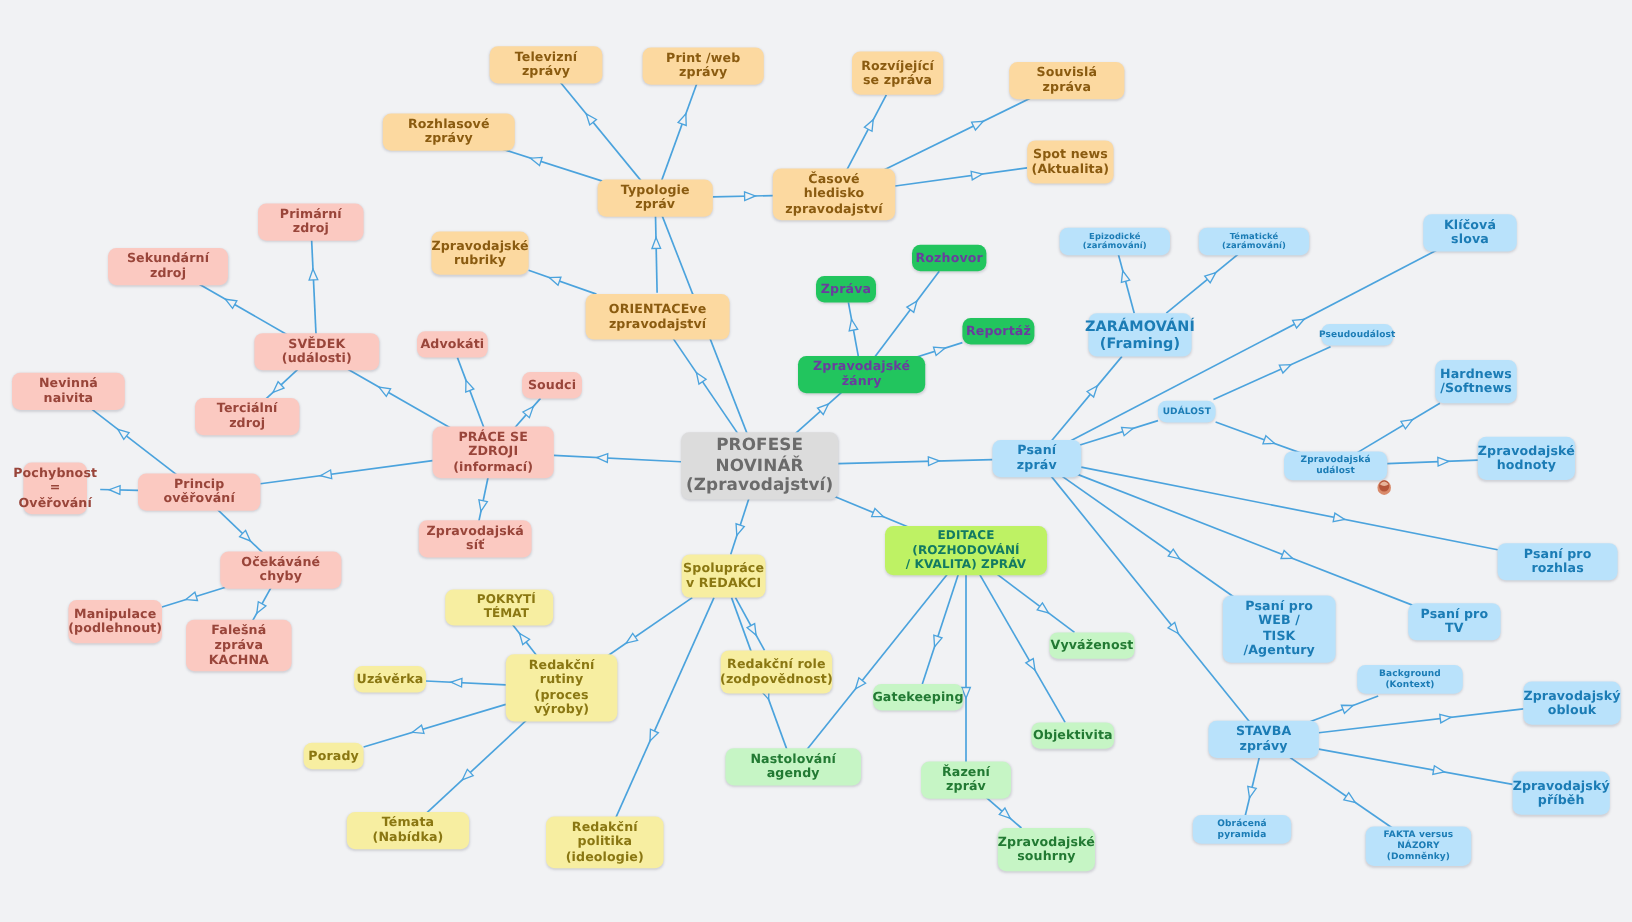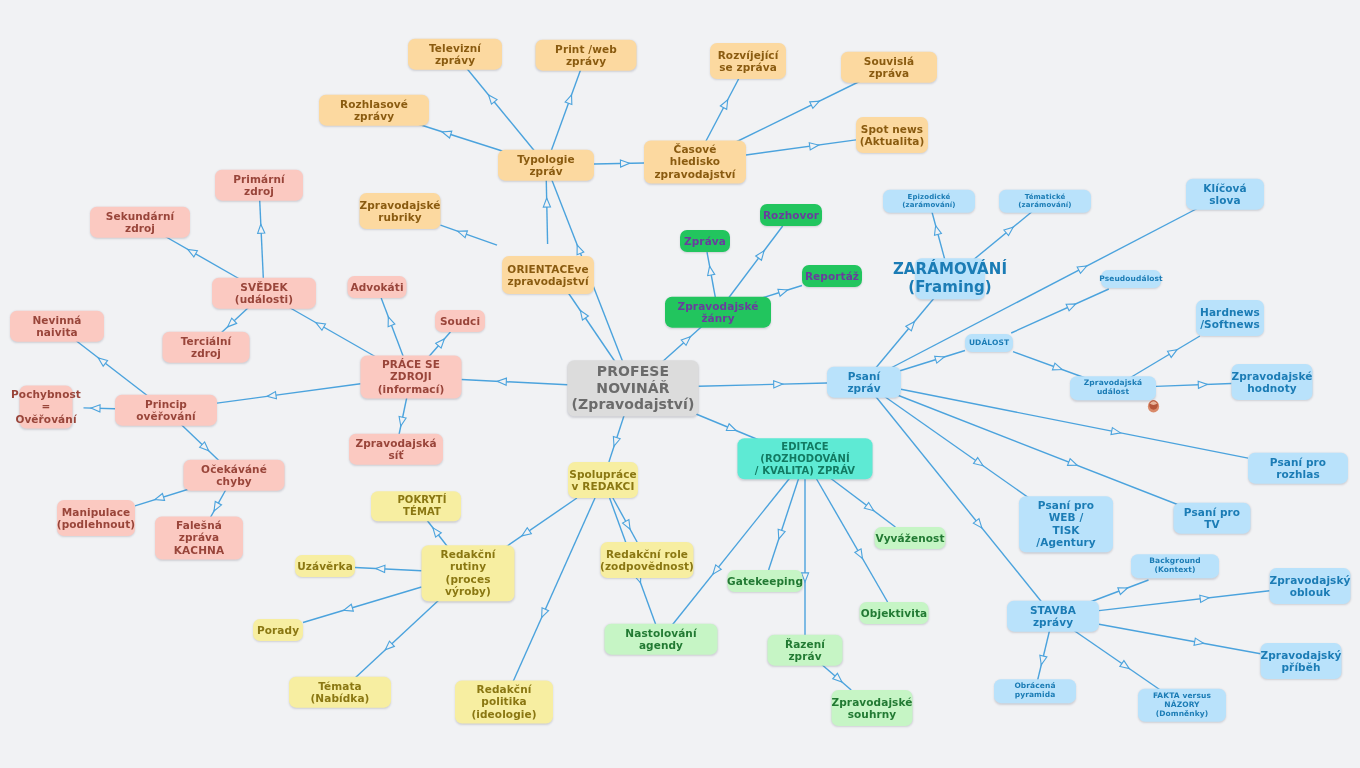--- a/index.html
+++ b/index.html
@@ -41,21 +41,21 @@
     transform: translate(-50%, -50%);
     letter-spacing: 0.1px;
   }
   
   .c-orange { background: #fcd9a0; color: #8a5b10; }
   .c-pink   { background: #fbc9c1; color: #99453a; }
   .c-yellow { background: #f7eea1; color: #8a7712; }
   .c-purple { background: #22c55e; color: #6a3d9e; }
   .c-blue   { background: #b9e2fb; color: #1b7cb5; }
   .c-green  { background: #c6f5c5; color: #227a33; }
-  .c-mint   { background: #5eead4; color: #127a62; }
+  .c-mint   { background: #bef264; color: #127a62; }
   .c-gray   { background: #dcdcdc; color: #6b6b6b; }
 
   .cursor-icon {
     position: absolute;
     width: 15px;
     height: 17px;
     pointer-events: none;
   }
 </style>
 </head>
@@ -327,21 +327,21 @@
       <div class="node c-orange" style="left: 455px; top: 54px; width: 94px; min-height: 22px; font-size: 10.5px;"><span>Televizní zprávy</span></div>
       <div class="node c-orange" style="left: 586px; top: 55px; width: 101px; min-height: 22px; font-size: 10.5px;"><span>Print /web zprávy</span></div>
       <div class="node c-orange" style="left: 374px; top: 110px; width: 110px; min-height: 22px; font-size: 10.5px;"><span>Rozhlasové zprávy</span></div>
       <div class="node c-orange" style="left: 695px; top: 162px; width: 102px; min-height: 36px; font-size: 10.5px;"><span>Časové hledisko
 zpravodajství</span></div>
       <div class="node c-orange" style="left: 748px; top: 61px; width: 76px; min-height: 36px; font-size: 10.5px;"><span>Rozvíjející
 se zpráva</span></div>
       <div class="node c-orange" style="left: 889px; top: 67px; width: 96px; min-height: 22px; font-size: 10.5px;"><span>Souvislá zpráva</span></div>
       <div class="node c-orange" style="left: 892px; top: 135px; width: 72px; min-height: 36px; font-size: 10.5px;"><span>Spot news
 (Aktualita)</span></div>
-      <div class="node c-orange" style="left: 548px; top: 275px; width: 92px; min-height: 38px; font-size: 10.5px;"><span>ORIENTACEve
+      <div class="node c-orange" style="left: 548px; top: 264px; width: 120px; min-height: 38px; font-size: 10.5px;"><span>ORIENTACEve
 zpravodajství</span></div>
       <div class="node c-orange" style="left: 400px; top: 211px; width: 81px; min-height: 36px; font-size: 10.5px;"><span>Zpravodajské
 rubriky</span></div>
       <div class="node c-pink" style="left: 411px; top: 377px; width: 101px; min-height: 36px; font-size: 10.5px;"><span>PRÁCE SE ZDROJI
 (informací)</span></div>
       <div class="node c-pink" style="left: 264px; top: 293px; width: 104px; min-height: 22px; font-size: 10.5px;"><span>SVĚDEK (události)</span></div>
       <div class="node c-pink" style="left: 259px; top: 185px; width: 88px; min-height: 22px; font-size: 10.5px;"><span>Primární zdroj</span></div>
       <div class="node c-pink" style="left: 140px; top: 222px; width: 100px; min-height: 22px; font-size: 10.5px;"><span>Sekundární zdroj</span></div>
       <div class="node c-pink" style="left: 206px; top: 347px; width: 87px; min-height: 22px; font-size: 10.5px;"><span>Terciální zdroj</span></div>
       <div class="node c-pink" style="left: 377px; top: 287px; width: 59px; min-height: 22px; font-size: 10.5px;"><span>Advokáti</span></div>
@@ -366,21 +366,21 @@
       <div class="node c-yellow" style="left: 340px; top: 692px; width: 102px; min-height: 22px; font-size: 10.5px;"><span>Témata (Nabídka)</span></div>
       <div class="node c-yellow" style="left: 504px; top: 702px; width: 98px; min-height: 36px; font-size: 10.5px;"><span>Redakční politika
 (ideologie)</span></div>
       <div class="node c-yellow" style="left: 647px; top: 560px; width: 93px; min-height: 36px; font-size: 10.5px;"><span>Redakční role
 (zodpovědnost)</span></div>
       <div class="node c-purple" style="left: 718px; top: 312px; width: 106px; min-height: 22px; font-size: 10.5px;"><span>Zpravodajské žánry</span></div>
       <div class="node c-purple" style="left: 705px; top: 241px; width: 50px; min-height: 22px; font-size: 10.5px;"><span>Zpráva</span></div>
       <div class="node c-purple" style="left: 791px; top: 215px; width: 62px; min-height: 22px; font-size: 10.5px;"><span>Rozhovor</span></div>
       <div class="node c-purple" style="left: 832px; top: 276px; width: 60px; min-height: 22px; font-size: 10.5px;"><span>Reportáž</span></div>
       <div class="node c-blue" style="left: 864px; top: 382px; width: 74px; min-height: 22px; font-size: 10.5px;"><span>Psaní zpráv</span></div>
-      <div class="node c-blue" style="left: 950px; top: 279px; width: 70px; min-height: 36px; font-size: 15px;"><span>ZARÁMOVÁNÍ
+      <div class="node c-blue" style="left: 950px; top: 279px; width: 86px; min-height: 36px; font-size: 12px;"><span>ZARÁMOVÁNÍ
 (Framing)</span></div>
       <div class="node c-blue" style="left: 929px; top: 201px; width: 92px; min-height: 18px; font-size: 7px;"><span>Epizodické (zarámování)</span></div>
       <div class="node c-blue" style="left: 1045px; top: 201px; width: 92px; min-height: 18px; font-size: 7px;"><span>Tématické (zarámování)</span></div>
       <div class="node c-blue" style="left: 1225px; top: 194px; width: 78px; min-height: 22px; font-size: 10.5px;"><span>Klíčová slova</span></div>
       <div class="node c-blue" style="left: 989px; top: 343px; width: 48px; min-height: 18px; font-size: 7.5px;"><span>UDÁLOST</span></div>
       <div class="node c-blue" style="left: 1131px; top: 279px; width: 60px; min-height: 18px; font-size: 7.5px;"><span>Pseudoudálost</span></div>
       <div class="node c-blue" style="left: 1113px; top: 388px; width: 86px; min-height: 18px; font-size: 7.5px; justify-content: flex-end;"><span>Zpravodajská událost</span></div>
       <div class="node c-blue" style="left: 1230px; top: 318px; width: 68px; min-height: 36px; font-size: 10.5px;"><span>Hardnews
 /Softnews</span></div>
       <div class="node c-blue" style="left: 1272px; top: 382px; width: 81px; min-height: 36px; font-size: 10.5px;"><span>Zpravodajské

